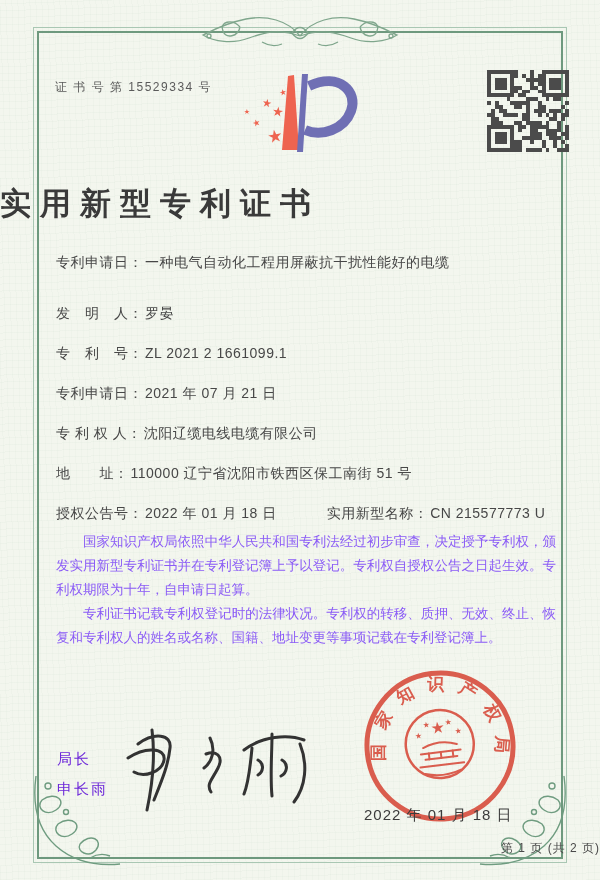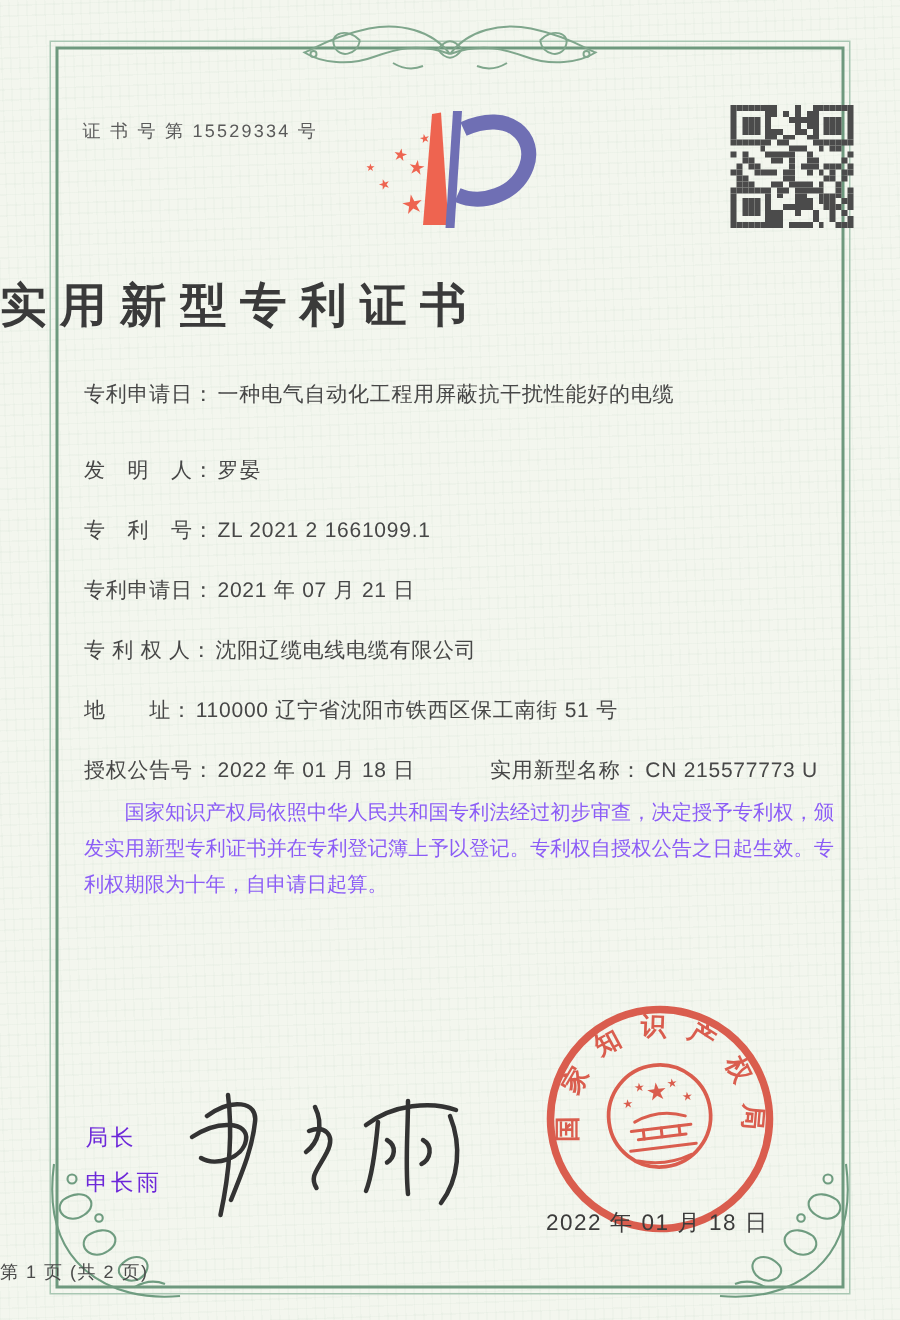--- a/index.html
+++ b/index.html
@@ -42,21 +42,21 @@
     font-family:"Liberation Serif","DejaVu Serif",serif;
     font-size:13.5px;line-height:24px;color:#8b5cf6;text-align:justify;}
   .body-text p{margin:0;text-indent:2em;}
   
   .signer{position:absolute;left:57px;top:744px;font-size:15px;line-height:30px;letter-spacing:2px;color:#6d28d9;}
   .sig-svg{position:absolute;left:112px;top:724px;width:215px;height:95px;}
   
   .seal{position:absolute;left:360px;top:666px;width:160px;height:160px;transform:rotate(-7deg);opacity:0.92;}
   .seal-date{position:absolute;left:364px;top:806px;font-size:15px;letter-spacing:1px;color:#3b3b3b;white-space:nowrap;}
   
-  .footer{position:absolute;left:0;right:0;top:840px;text-align:left;font-size:12px;letter-spacing:1px;color:#4a4a4a;}
+  .footer{position:absolute;left:0;right:0;top:840px;text-align:right;font-size:12px;letter-spacing:1px;color:#4a4a4a;}
 </style>
 </head>
 <body>
 
 <div class="frame-outer"></div>
 <div class="frame-inner"></div>
 
 <div class="orn orn-top">
   <svg viewBox="0 0 600 48">
     <g stroke="#7fa68c" fill="none" stroke-width="1.3">
@@ -587,20 +587,21 @@
     <span class="flabel">地　　址：</span><span class="fvalue">110000 辽宁省沈阳市铁西区保工南街 51 号</span>
   </div>
   <div class="frow">
     <span class="flabel">授权公告号：</span><span class="fvalue">2022 年 01 月 18 日</span>
     <span class="flabel pair2">实用新型名称：</span><span class="fvalue">CN 215577773 U</span>
   </div>
 </div>
 
 <div class="body-text">
   <p>国家知识产权局依照中华人民共和国专利法经过初步审查，决定授予专利权，颁发实用新型专利证书并在专利登记簿上予以登记。专利权自授权公告之日起生效。专利权期限为十年，自申请日起算。</p>
+  <p>专利证书记载专利权登记时的法律状况。专利权的转移、质押、无效、终止、恢复和专利权人的姓名或名称、国籍、地址变更等事项记载在专利登记簿上。</p>
 </div>
 
 <div class="signer">
   <div>局长</div>
   <div>申长雨</div>
 </div>
 
 <div class="sig-svg">
   <svg viewBox="0 0 215 95" width="215" height="95">
     <g stroke="#333" stroke-width="3" fill="none" stroke-linecap="round" stroke-linejoin="round">

